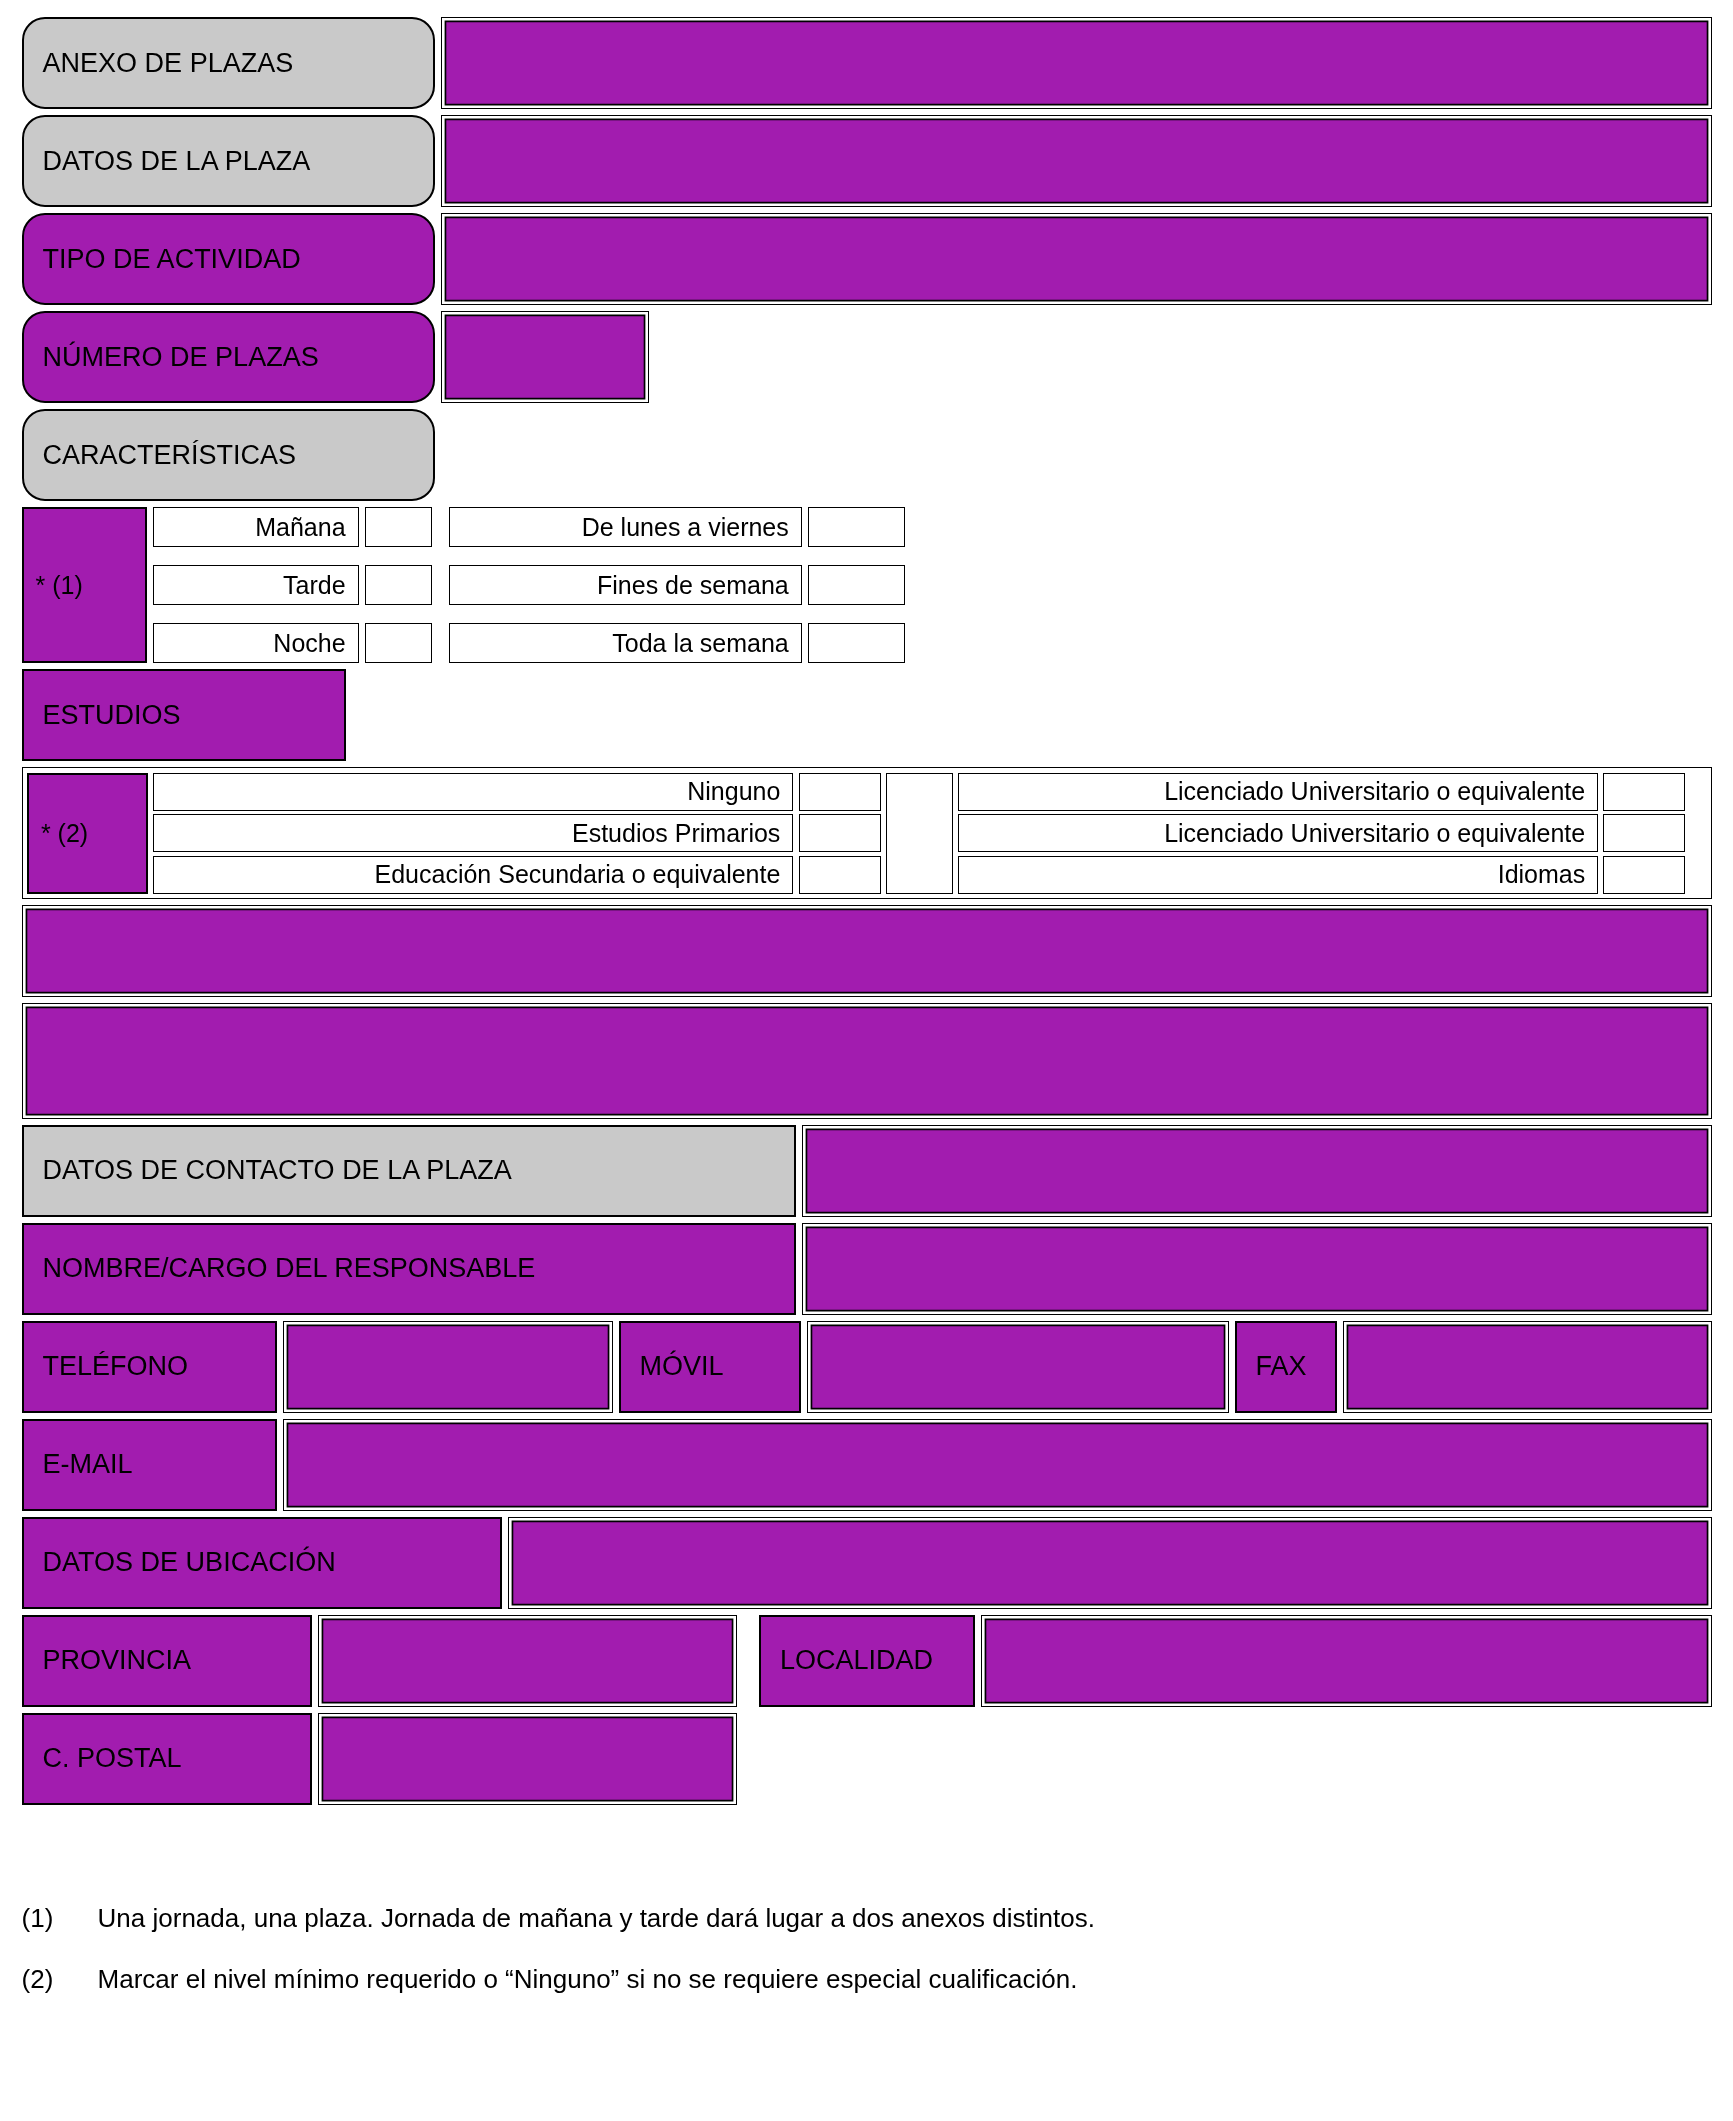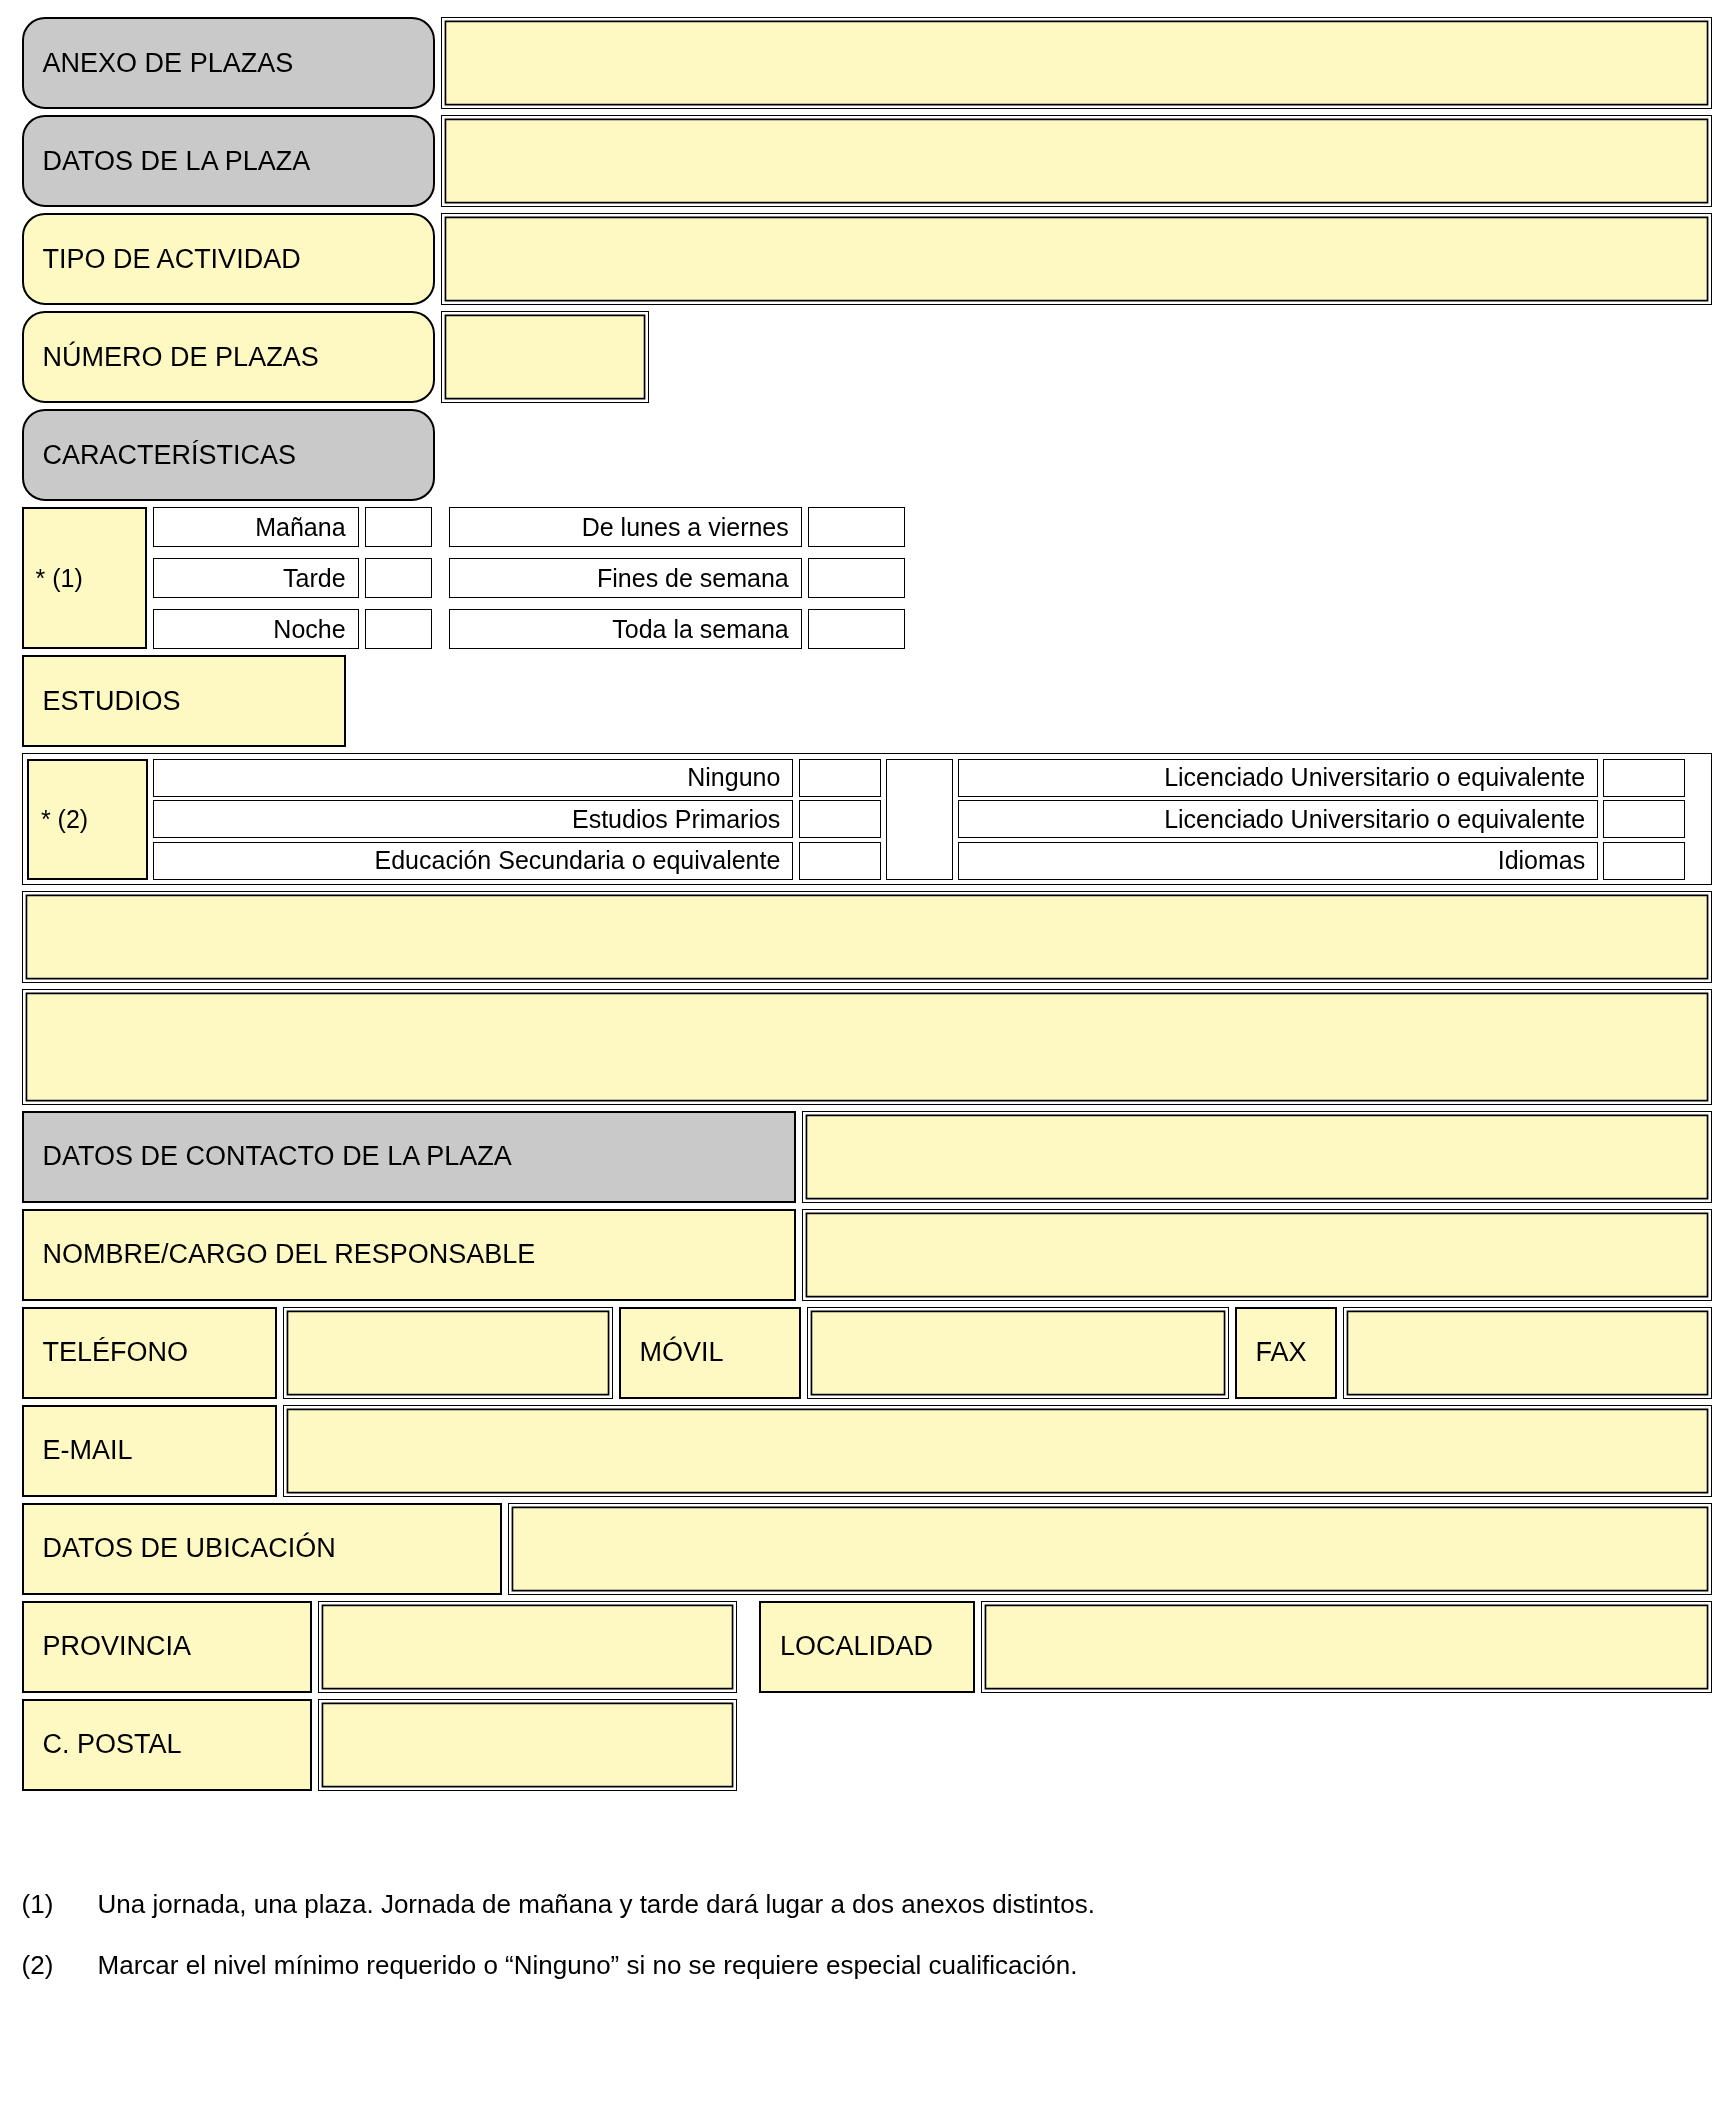--- a/index.html
+++ b/index.html
@@ -16,33 +16,33 @@
     overflow:hidden;
   }
   .row { display:flex; gap:6px; margin-bottom:6px; align-items:stretch; }
   .cell {
     border:2.6px solid #000;
     min-height:92px;
     display:flex;
     align-items:center;
     padding:0 19px;
     font-size:27px;
-    background:#fef9c3;
+    background:#a21caf;
     white-space:nowrap;
   }
   .hdr { background:#c9c9c9; }
   .grow { flex:1;text-align:right; }
   .w478 { width:413px;border-radius:23px; }
   
   .field {
     border:1.7px solid #000;
     box-shadow: inset 0 0 0 2.6px #fff, inset 0 0 0 4.3px #000;
   }
   .refcell { font-size:25px; padding:0 12px; }
-  .stack { display:flex; flex-direction:column; gap:11px; }
+  .stack { display:flex; flex-direction:column; gap:18px; }
   .stack.g4 { gap:3.5px; }
   .mini {
     border:1.7px solid #000;
     height:40px;
     display:flex;
     align-items:center;
     font-size:25px;
     background:#fff;
     white-space:nowrap;
   }

